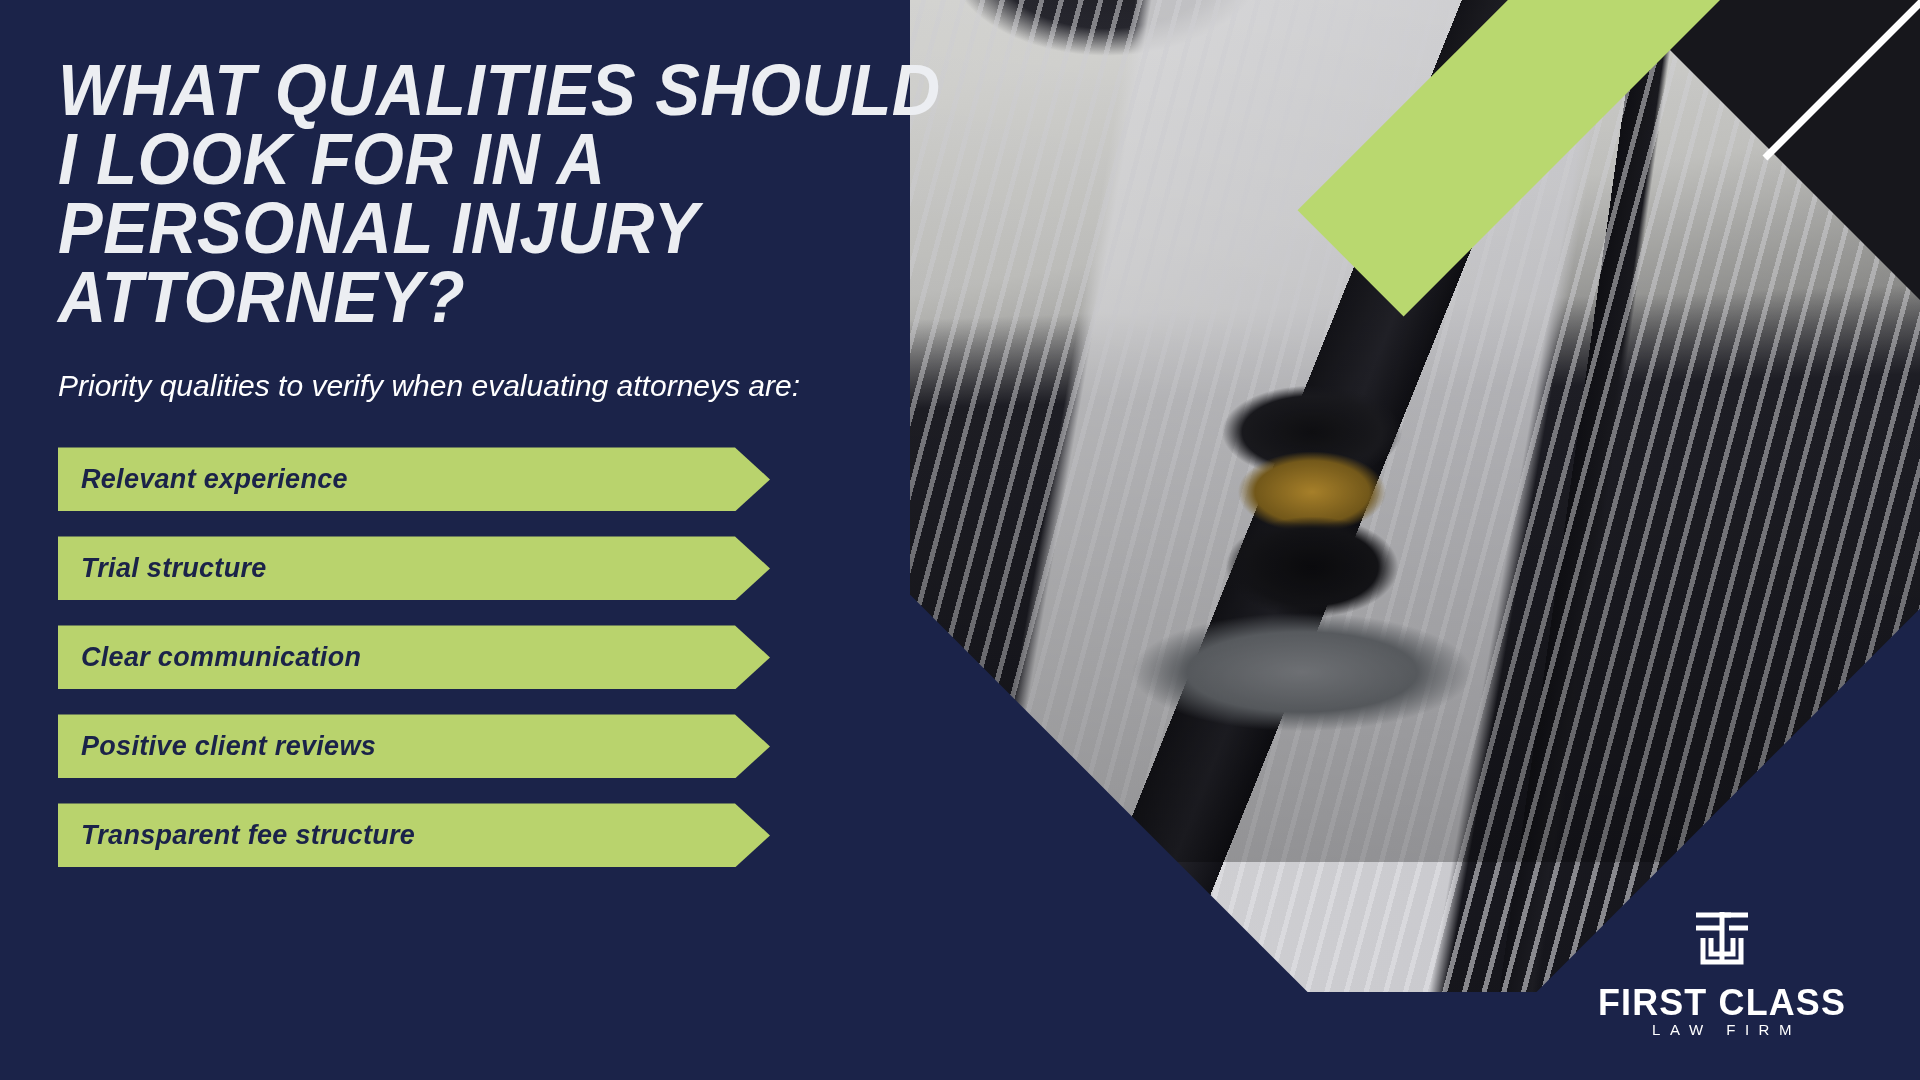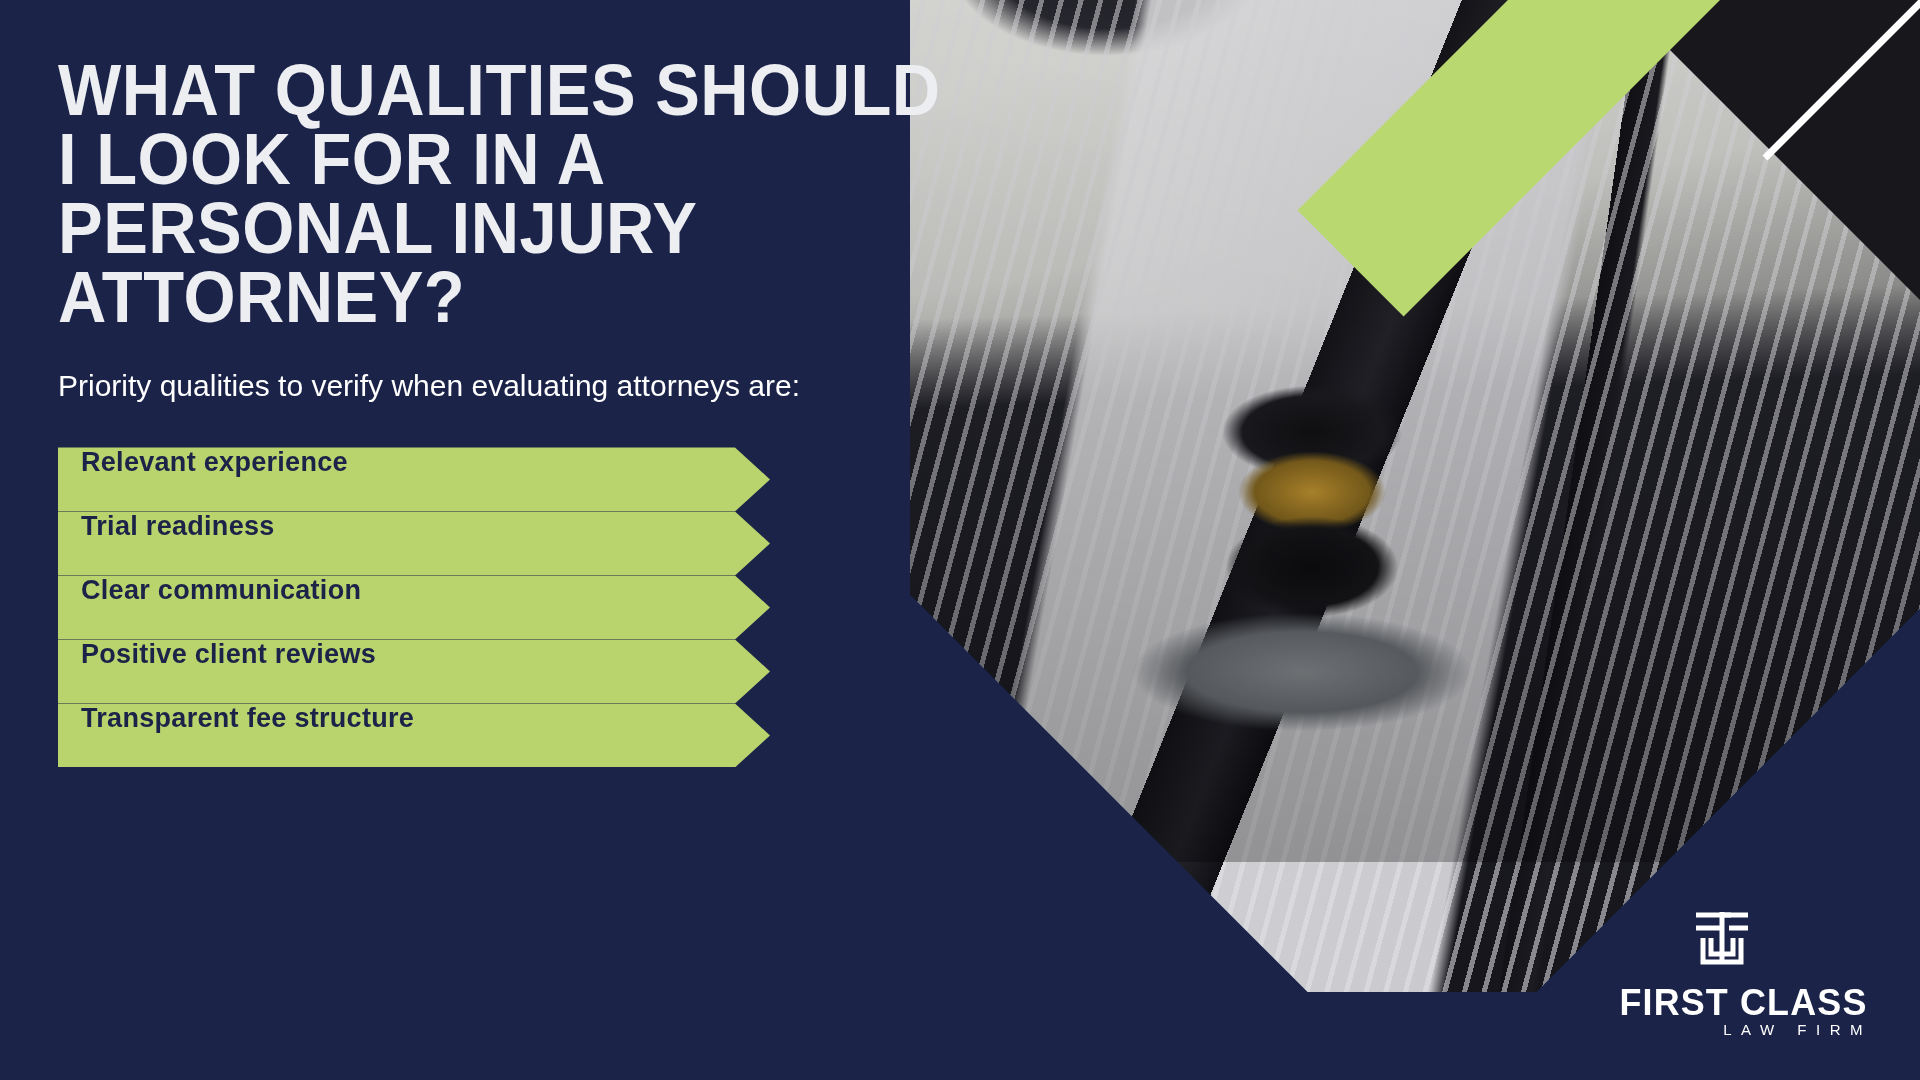--- a/index.html
+++ b/index.html
@@ -91,20 +91,21 @@
     background:#ffffff;
     transform:rotate(45deg);
     transform-origin:top right;
   }
   #diag-line-1{ top:-292px; right:-300px; width:7px; height:640px; }
 
   
   #content{
     position:absolute; left:0; top:0; width:1010px; height:766px;
     padding:56px 0 0 58px;
+    font-style:italic;
   }
   #headline{
     color:#eceef2;
     font-size:72px;
     line-height:0.96;
     font-weight:700;
     letter-spacing:0.5px;
     text-transform:uppercase;
     transform:scaleX(0.93);
     transform-origin:left top;
@@ -118,38 +119,40 @@
     font-weight:400;
     max-width:800px;
   }
 
   
   #banner-list{ margin-top:42px; }
   .banner{
     position:relative;
     height:64px;
     width:712px;
+    margin-bottom:25px;
     background:#b9d36d;
     display:flex;
+    align-items:center;
     padding-left:23px;
     clip-path:polygon(0 0, 677px 0, 712px 50%, 677px 100%, 0 100%);
   }
   .banner-label{
     color:#1b2349;
     font-size:27px;
     font-weight:700;
     letter-spacing:0.3px;
     white-space:nowrap;
   }
 
   
   #logo{
     position:absolute; right:48px; bottom:42px;
     width:300px;
-    text-align:right;
+    text-align:center;
   }
   #logo-mark{
     margin:0 auto 14px auto;
     width:62px; height:62px;
     position:relative;
   }
   #logo-name{
     color:#ffffff;
     font-size:37px;
     font-weight:700;
@@ -188,21 +191,21 @@
 
   <h1 id="headline">WHAT QUALITIES SHOULD I LOOK FOR IN A PERSONAL INJURY ATTORNEY?</h1>
 
   <p id="subtitle">Priority qualities to verify when evaluating attorneys are:</p>
 
   <div id="banner-list">
     <div class="banner">
       <span class="banner-label">Relevant experience</span>
     </div>
     <div class="banner">
-      <span class="banner-label">Trial readiness</span>
+      <span class="banner-label">Trial structure</span>
     </div>
     <div class="banner">
       <span class="banner-label">Clear communication</span>
     </div>
     <div class="banner">
       <span class="banner-label">Positive client reviews</span>
     </div>
     <div class="banner">
       <span class="banner-label">Transparent fee structure</span>
     </div>

